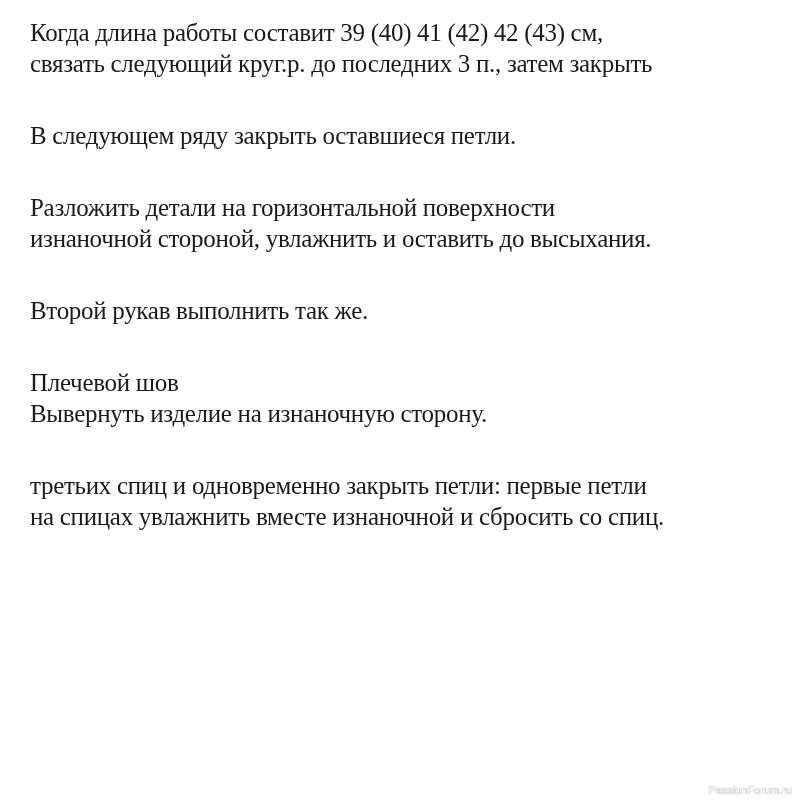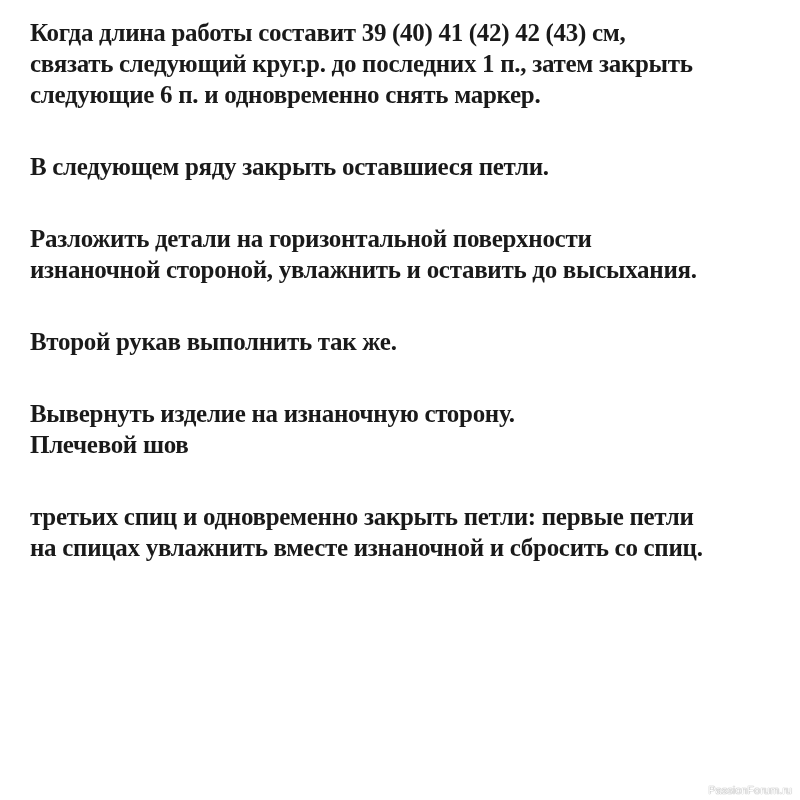--- a/index.html
+++ b/index.html
@@ -3,52 +3,51 @@
 <meta charset="utf-8">
 <style>
   html, body { margin: 0; padding: 0; background: #ffffff; }
   body { width: 800px; height: 800px; position: relative; overflow: hidden; }
   .page {
     position: absolute; left: 30px; top: 17px; width: 770px;
     font-family: "Liberation Serif", "DejaVu Serif", serif;
     font-size: 25px; line-height: 31px; color: #1a1a1a;
     letter-spacing: -0.3px;
   }
-  .para { margin: 0 0 41px 0; white-space: nowrap; font-weight: bold; }
+  .para { margin: 0 0 41px 0; white-space: nowrap; }
   .line { display: block; }
   .watermark {
     position: absolute; right: 8px; bottom: 4px;
     font-family: "Liberation Sans", "DejaVu Sans", sans-serif;
     font-size: 11px; color: #ffffff;
     text-shadow: 0 0 1px #9a9a9a, 0 0 1px #9a9a9a;
     padding-left: 24px;
   }
 </style>
 </head>
 <body>
 
 <div class="page">
   <p class="para">
     <span class="line">Когда длина работы составит 39 (40) 41 (42) 42 (43) см,</span>
-    <span class="line">связать следующий круг.р. до последних 1 п., затем закрыть</span>
-    <span class="line">следующие 6 п. и одновременно снять маркер.</span>
+    <span class="line">связать следующий круг.р. до последних 3 п., затем закрыть</span>
   </p>
   <p class="para">
     <span class="line">В следующем ряду закрыть оставшиеся петли.</span>
   </p>
   <p class="para">
     <span class="line">Разложить детали на горизонтальной поверхности</span>
     <span class="line">изнаночной стороной, увлажнить и оставить до высыхания.</span>
   </p>
   <p class="para">
     <span class="line">Второй рукав выполнить так же.</span>
   </p>
   <p class="para">
+    <span class="line">Плечевой шов</span>
     <span class="line">Вывернуть изделие на изнаночную сторону.</span>
-    <span class="line">Плечевой шов</span>
   </p>
   <p class="para">
     <span class="line">третьих спиц и одновременно закрыть петли: первые петли</span>
     <span class="line">на спицах увлажнить вместе изнаночной и сбросить со спиц.</span>
   </p>
 </div>
 
 <div class="watermark">PassionForum.ru</div>
 
 </body></html>

